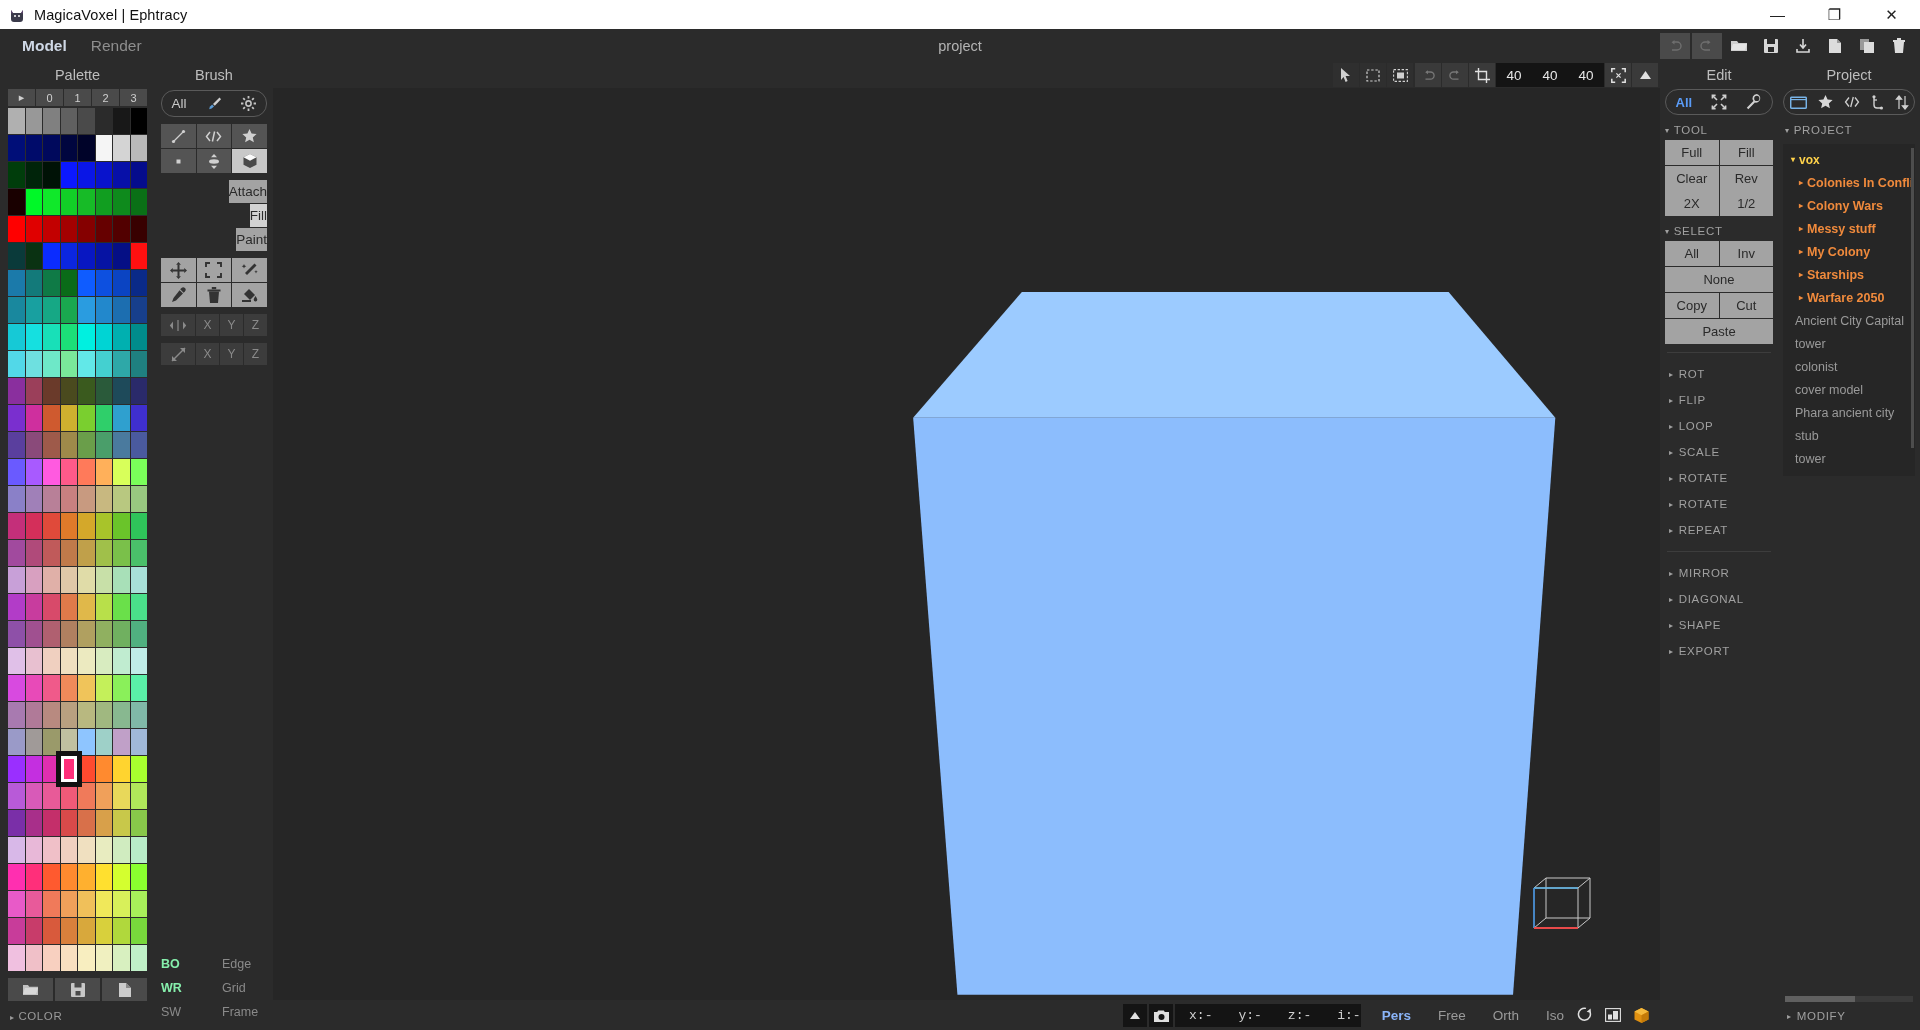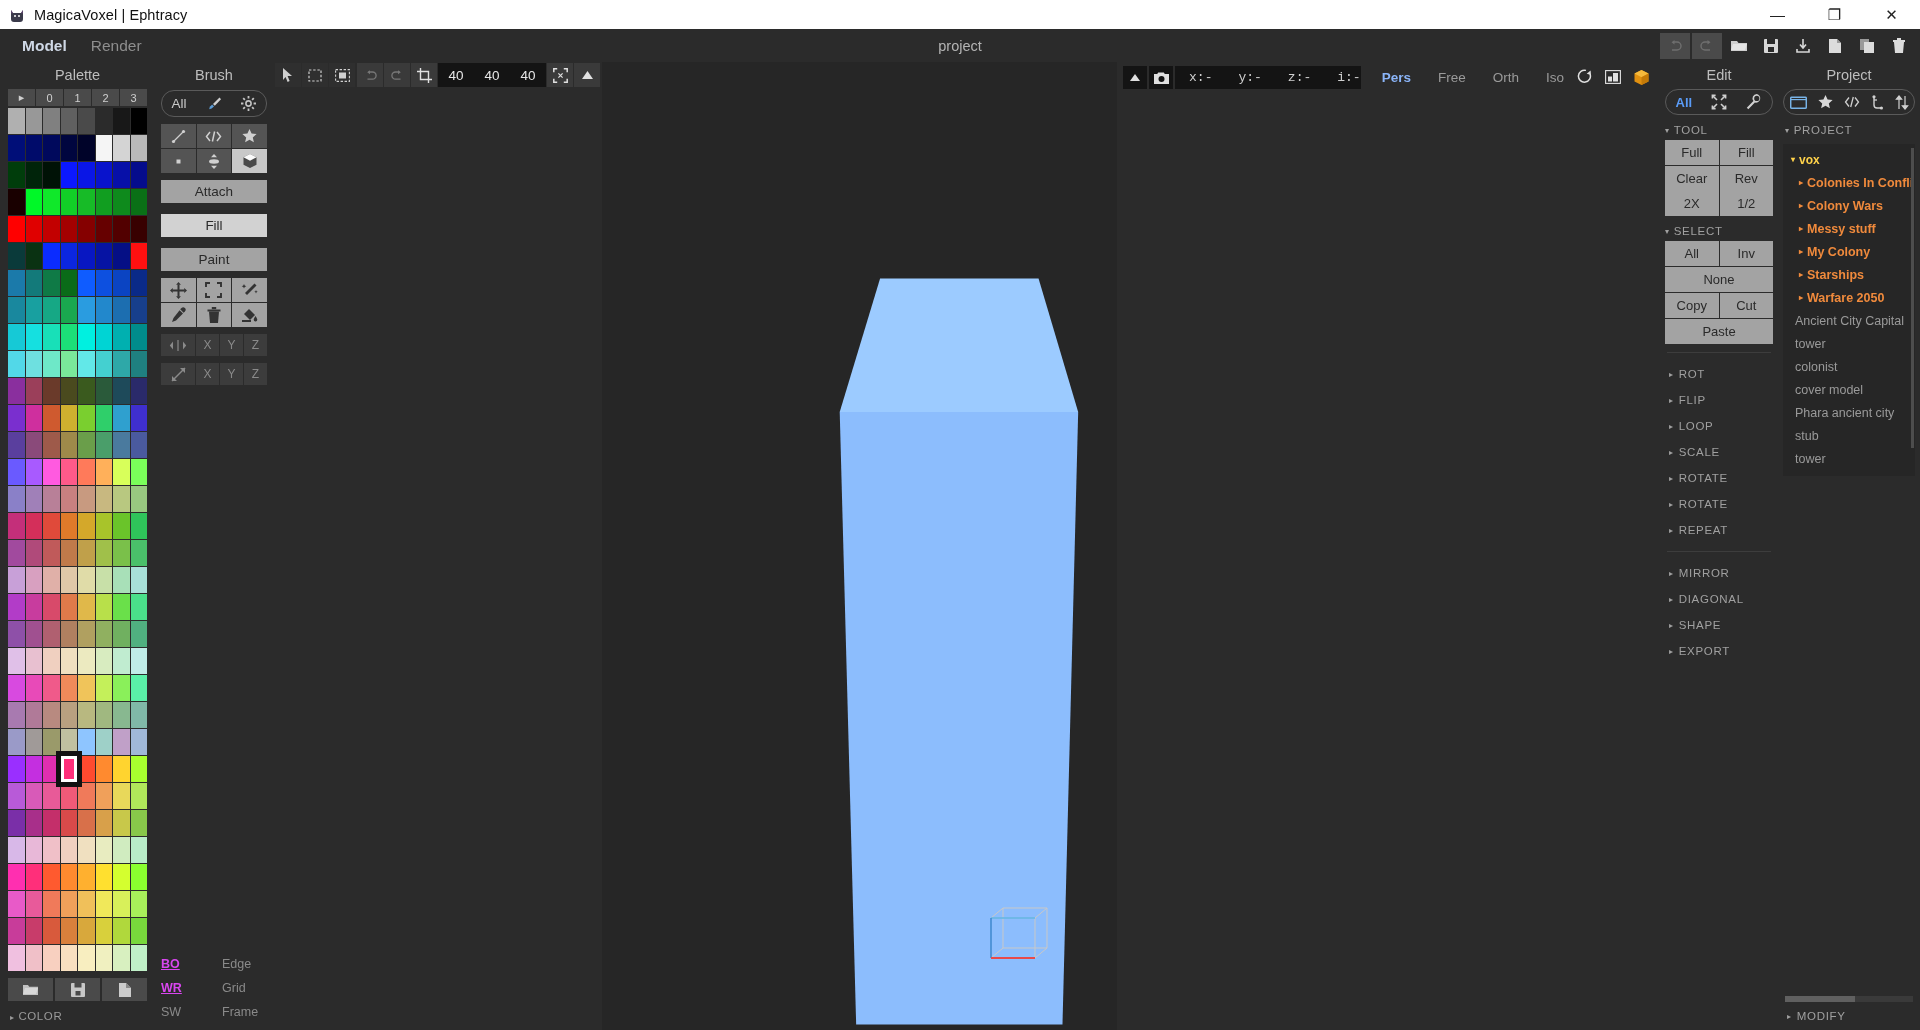--- a/index.html
+++ b/index.html
@@ -57,42 +57,42 @@
   #brushcol { width:118px; background:#2b2b2b; display:flex; flex-direction:column;
     padding:0 6px; }
   #bmode { height:27px; border:1px solid #5a5a5a; border-radius:13px;
     display:flex; align-items:center; justify-content:space-around; margin-top:1px; }
   #bmode span { font-size:13.5px; color:#c9c9c9; }
   .icogrid { display:grid; grid-template-columns:repeat(3,1fr); gap:1px;
     margin-top:7px; }
   .icogrid div { height:24px; background:#545454; display:flex;
     align-items:center; justify-content:center; }
   .icogrid div.on { background:#c8c8c8; }
-  .bigbtns { margin-top:7px; display:flex; flex-direction:column; gap:11px; }
+  .bigbtns { margin-top:7px; display:flex; flex-direction:column; gap:1px;align-items:flex-end; }
   .bigbtns div { height:23px; background:#a3a3a3; color:#2a2a2a; font-size:13.5px;
     display:flex; align-items:center; justify-content:center; }
   .bigbtns div.on { background:#d2d2d2; }
   .tgrid { display:grid; grid-template-columns:repeat(3,1fr); gap:1px;
     margin-top:7px; }
   .tgrid div { height:24px; background:#a3a3a3; display:flex; align-items:center;
     justify-content:center; }
   .axisrow { display:grid; grid-template-columns:34px 1fr 1fr 1fr; gap:1px;
     margin-top:7px; }
   .axisrow div { height:22px; background:#3c3c3c; display:flex;
     align-items:center; justify-content:center; font-size:12px; color:#8a8a8a; }
   .axisrow div.ic { background:#3c3c3c; }
   #brushspacer { flex:1; }
   #bbot { display:grid; grid-template-columns:1fr 1fr; gap:0 4px; margin-bottom:6px; }
   #bbot div { height:24px; display:flex; align-items:center; font-size:12.5px;
     color:#8a8a8a; }
-  #bbot div.on { color:#d946ef; font-weight:bold;text-decoration:underline; }
+  #bbot div.on { color:#86efac; font-weight:bold; }
   #bbot div.r { justify-content:flex-start; padding-left:6px; }
 
   
-  #vp { flex:1; display:flex; flex-direction:row; background:#2b2b2b; }
+  #vp { flex:1; display:flex; flex-direction:column; background:#2b2b2b;align-items:flex-end; }
   #vptop { height:26px; display:flex; align-items:center; background:#2b2b2b;
     padding:0 2px; gap:1px; }
   #vptop .vt { width:26px; height:24px; display:flex; align-items:center;
     justify-content:center; background:#3a3a3a; }
   #vptop .vt.plain { background:#2f2f2f; }
   #vptop .grow { flex:1; height:24px; background:#343434; }
   #vptop .dims { width:108px; height:24px; background:#141414; color:#e8e8e8;
     font-size:13.5px; display:flex; align-items:center; justify-content:space-around; }
   #canvas { flex:1; background:#262626; position:relative; overflow:hidden; }
   #vpbot { height:30px; display:flex; align-items:center; gap:2px; padding:0 6px;

